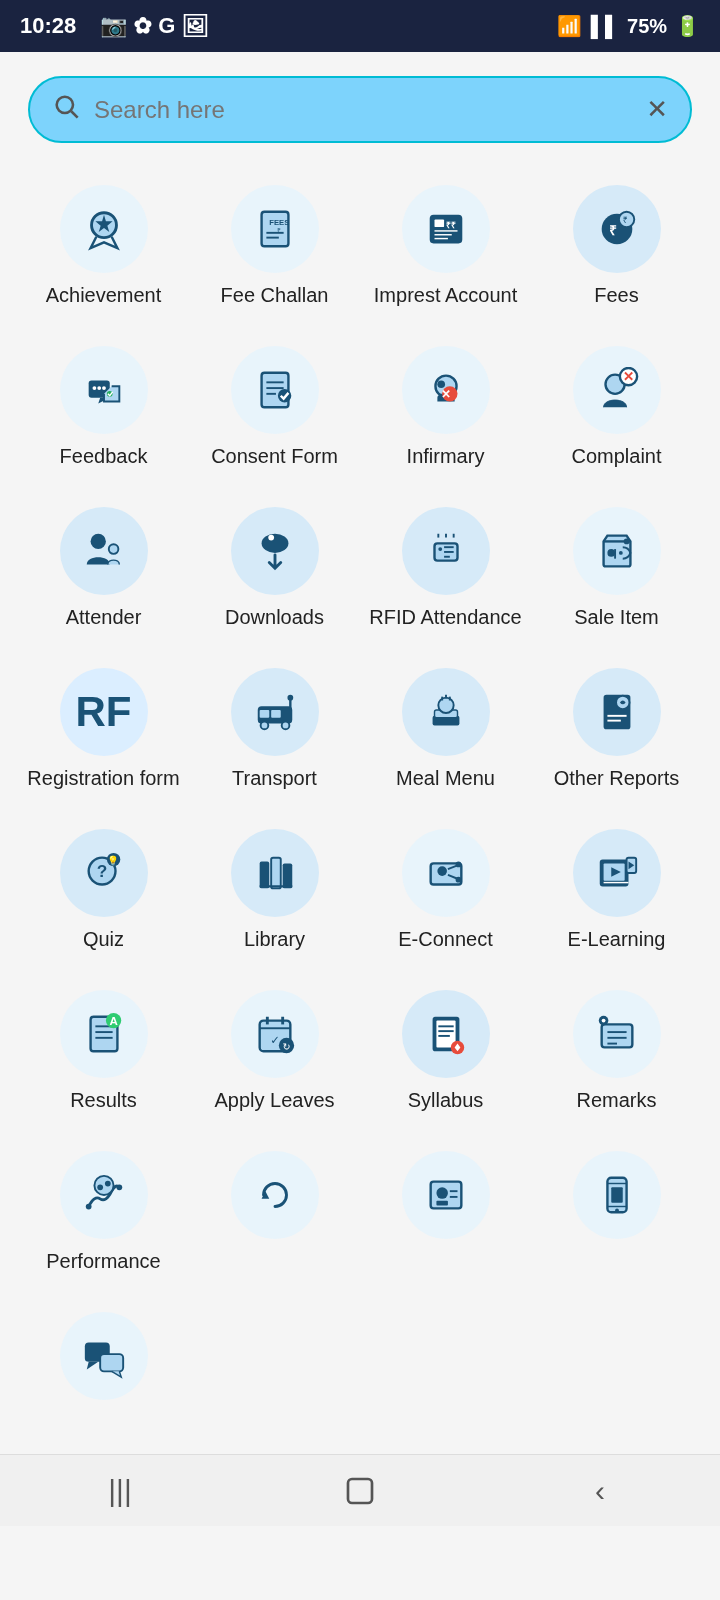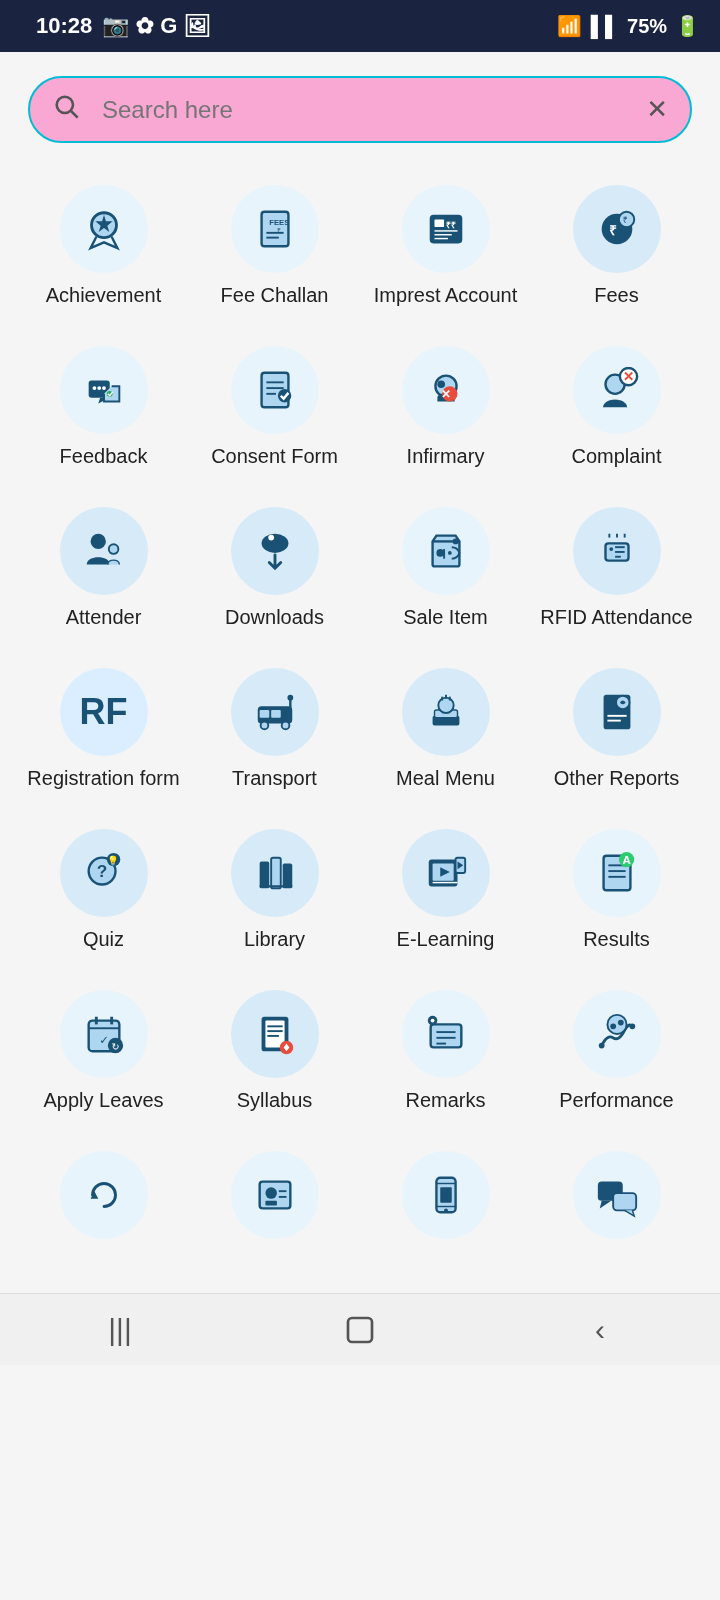--- a/index.html
+++ b/index.html
@@ -18,36 +18,36 @@
       height: 52px;
       background: #1a2340;
       display: flex;
       align-items: center;
       justify-content: space-between;
       padding: 0 20px;
       color: white;
       font-size: 22px;
       font-weight: 600;
     }
-    .status-left { display: flex; align-items: center; gap: 10px; margin-left: 16px; }
+    .status-left { display: flex; align-items: center; gap: 24px; }
     .status-right { display: flex; align-items: center; gap: 8px; font-size: 20px; }
 
     
     .search-container {
       padding: 24px 28px 16px;
       background: #f5f5f5;
     }
     .search-bar {
       display: flex;
       align-items: center;
       border: 2px solid #00bcd4;
       border-radius: 40px;
       padding: 14px 22px;
-      background: #f9a8d4;
-      gap: 22px;
+      background: #7dd3fc;
+      gap: 14px;
     }
     .search-icon-wrap { color: #555; font-size: 26px; }
     .search-input {
       flex: 1;
       border: none;
       outline: none;
       font-size: 24px;
       color: #333;
       background: transparent;
     }
@@ -257,51 +257,51 @@
       <div class="icon-circle" style="background: rgb(214, 234, 248);">
         <svg viewBox="0 0 48 48" fill="none">
     <ellipse cx="24" cy="16" rx="14" ry="10" fill="#1a5276"></ellipse>
     <circle cx="20" cy="10" r="3" fill="white"></circle>
     <path d="M24 28 L24 42 M18 36 L24 42 L30 36" stroke="#1a5276" stroke-width="3" fill="none" stroke-linecap="round"></path>
   </svg>
       </div>
       <div class="item-label">Downloads</div>
     </div>
     <div class="grid-item">
-      <div class="icon-circle">
-        <svg viewBox="0 0 48 48" fill="none">
-    <path d="M10 14 L14 8 L34 8 L38 14 L38 38 Q38 40 36 40 L12 40 Q10 40 10 38 Z" fill="#aed6f1" stroke="#1a5276" stroke-width="2.5"></path>
-    <line x1="10" y1="14" x2="38" y2="14" stroke="#1a5276" stroke-width="2.5"></line>
-    <circle cx="34" cy="14" r="3" fill="#1a5276"></circle>
-    <circle cx="18" cy="26" r="4" fill="#1a5276"></circle>
-    <line x1="22" y1="22" x2="22" y2="32" stroke="#1a5276" stroke-width="2"></line>
-    <circle cx="28" cy="26" r="2" fill="#1a5276"></circle>
-    <path d="M30 20 Q36 20 38 26 Q36 32 30 32" stroke="#1a5276" stroke-width="2" fill="none"></path>
-  </svg>
-      </div>
-      <div class="item-label">Sale Item</div>
-    </div>
-    <div class="grid-item">
       <div class="icon-circle" style="background: rgb(214, 234, 248);">
         <svg viewBox="0 0 48 48" fill="none">
     <rect x="12" y="16" width="24" height="18" rx="3" fill="#aed6f1" stroke="#1a5276" stroke-width="2.5"></rect>
     <circle cx="18" cy="22" r="2" fill="#1a5276"></circle>
     <line x1="22" y1="20" x2="32" y2="20" stroke="#1a5276" stroke-width="2"></line>
     <line x1="22" y1="25" x2="32" y2="25" stroke="#1a5276" stroke-width="2"></line>
     <line x1="22" y1="30" x2="28" y2="30" stroke="#1a5276" stroke-width="2"></line>
     <line x1="16" y1="10" x2="16" y2="6" stroke="#1a5276" stroke-width="2"></line>
     <line x1="24" y1="10" x2="24" y2="6" stroke="#1a5276" stroke-width="2"></line>
     <line x1="32" y1="10" x2="32" y2="6" stroke="#1a5276" stroke-width="2"></line>
   </svg>
       </div>
       <div class="item-label">RFID Attendance</div>
     </div>
     <div class="grid-item">
+      <div class="icon-circle">
+        <svg viewBox="0 0 48 48" fill="none">
+    <path d="M10 14 L14 8 L34 8 L38 14 L38 38 Q38 40 36 40 L12 40 Q10 40 10 38 Z" fill="#aed6f1" stroke="#1a5276" stroke-width="2.5"></path>
+    <line x1="10" y1="14" x2="38" y2="14" stroke="#1a5276" stroke-width="2.5"></line>
+    <circle cx="34" cy="14" r="3" fill="#1a5276"></circle>
+    <circle cx="18" cy="26" r="4" fill="#1a5276"></circle>
+    <line x1="22" y1="22" x2="22" y2="32" stroke="#1a5276" stroke-width="2"></line>
+    <circle cx="28" cy="26" r="2" fill="#1a5276"></circle>
+    <path d="M30 20 Q36 20 38 26 Q36 32 30 32" stroke="#1a5276" stroke-width="2" fill="none"></path>
+  </svg>
+      </div>
+      <div class="item-label">Sale Item</div>
+    </div>
+    <div class="grid-item">
       <div class="icon-circle" style="background: rgb(219, 238, 255);">
-        <div style="font-size:36px;font-weight:bold;color:#1a5276;">RF</div>
+        <div style="font-size:42px;font-weight:bold;color:#1a5276;">RF</div>
       </div>
       <div class="item-label">Registration form</div>
     </div>
     <div class="grid-item">
       <div class="icon-circle" style="background: rgb(214, 234, 248);">
         <svg viewBox="0 0 48 48" fill="none">
     <rect x="6" y="18" width="36" height="18" rx="4" fill="#1a5276"></rect>
     <rect x="8" y="22" width="10" height="8" rx="1" fill="#aed6f1"></rect>
     <rect x="20" y="22" width="10" height="8" rx="1" fill="#aed6f1"></rect>
     <circle cx="13" cy="38" r="4" fill="#aed6f1" stroke="#1a5276" stroke-width="2"></circle>
@@ -351,20 +351,33 @@
     <div class="grid-item">
       <div class="icon-circle" style="background: rgb(214, 234, 248);">
         <svg viewBox="0 0 48 48" fill="none">
     <rect x="8" y="12" width="10" height="28" rx="2" fill="#1a5276"></rect>
     <rect x="20" y="8" width="10" height="32" rx="2" fill="#aed6f1" stroke="#1a5276" stroke-width="2"></rect>
     <rect x="32" y="14" width="10" height="26" rx="2" fill="#1a5276"></rect>
     <line x1="8" y1="38" x2="42" y2="38" stroke="#1a5276" stroke-width="2.5"></line>
   </svg>
       </div>
       <div class="item-label">Library</div>
+    </div>
+    <div class="grid-item">
+      <div class="icon-circle">
+        <svg viewBox="0 0 48 48" fill="none">
+    <rect x="8" y="14" width="32" height="22" rx="3" fill="#aed6f1" stroke="#1a5276" stroke-width="2.5"></rect>
+    <circle cx="20" cy="22" r="5" fill="#1a5276"></circle>
+    <line x1="26" y1="20" x2="36" y2="16" stroke="#1a5276" stroke-width="2"></line>
+    <line x1="26" y1="26" x2="36" y2="30" stroke="#1a5276" stroke-width="2"></line>
+    <circle cx="37" cy="15" r="3" fill="#1a5276"></circle>
+    <circle cx="37" cy="31" r="3" fill="#1a5276"></circle>
+  </svg>
+      </div>
+      <div class="item-label">E-Connect</div>
     </div>
     <div class="grid-item">
       <div class="icon-circle" style="background: rgb(214, 234, 248);">
         <svg viewBox="0 0 48 48" fill="none">
     <rect x="6" y="10" width="30" height="28" rx="3" fill="#1a5276"></rect>
     <rect x="10" y="14" width="22" height="18" rx="1" fill="#aed6f1"></rect>
     <line x1="10" y1="34" x2="36" y2="34" stroke="white" stroke-width="1.5"></line>
     <triangle points="18,18 18,28 28,23" fill="#1a5276"></triangle>
     <polygon points="18,18 18,28 28,23" fill="#1a5276"></polygon>
     <rect x="34" y="8" width="10" height="16" rx="2" fill="#aed6f1" stroke="#1a5276" stroke-width="2"></rect>

